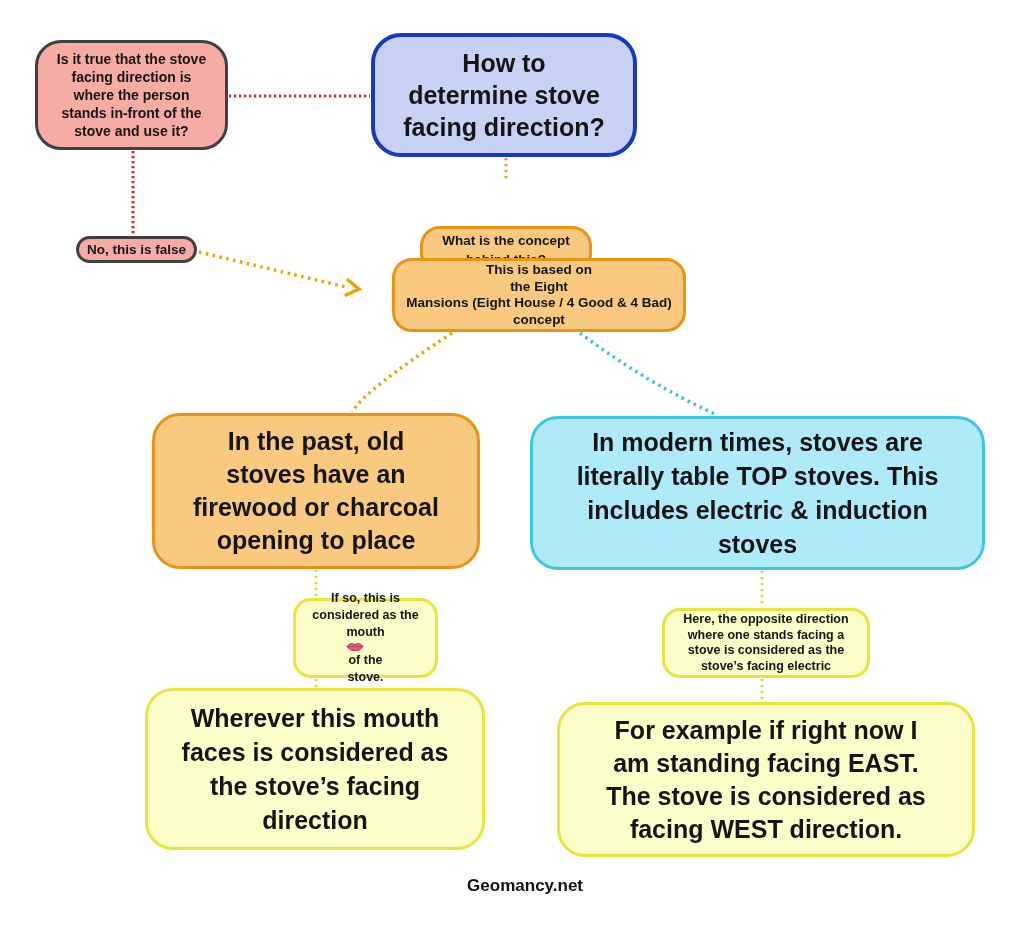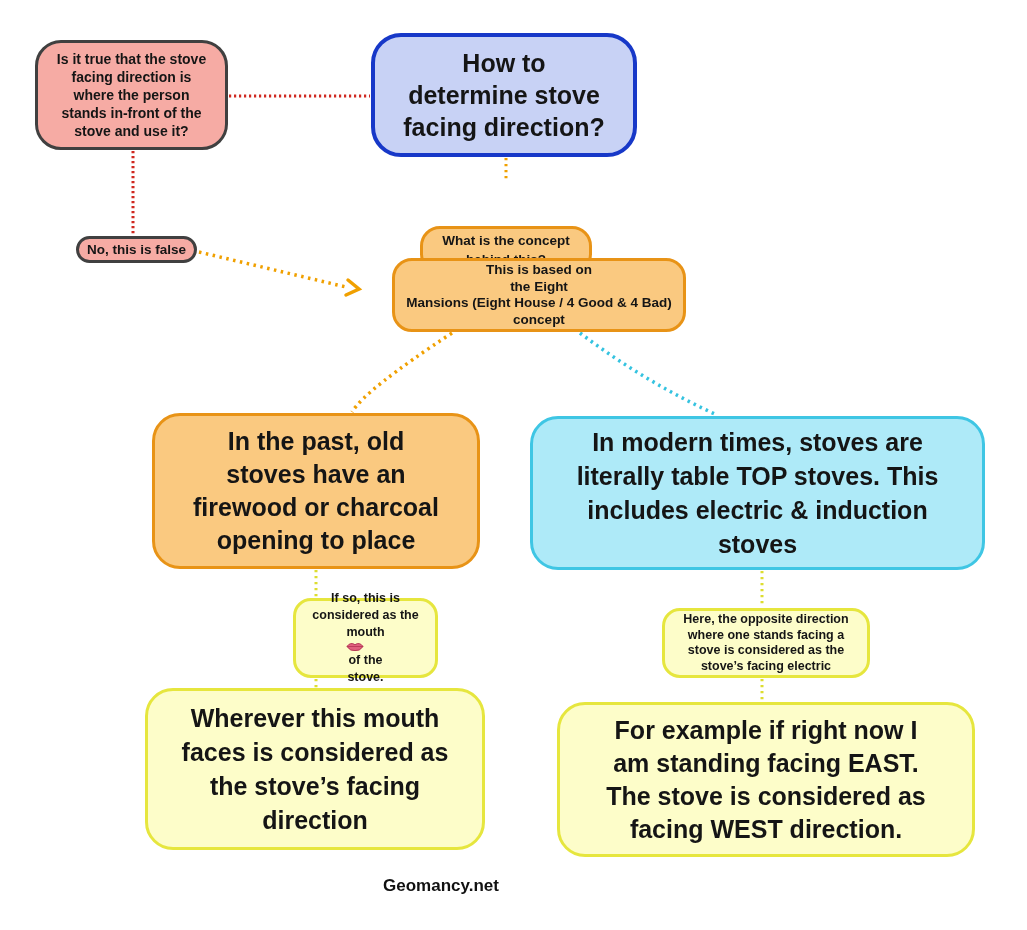--- a/index.html
+++ b/index.html
@@ -40,21 +40,21 @@
   #modern-stoves{left:530px;top:416px;width:455px;height:154px;font-size:25px;line-height:34px;}
   #if-so{left:245px;top:598px;width:145px;height:80px;font-size:12.5px;line-height:17px;margin-left:48px;}
   #wherever-mouth{left:145px;top:688px;width:340px;height:162px;font-size:25px;line-height:34px;}
   #here-opposite{left:662px;top:608px;width:208px;height:70px;font-size:12.5px;line-height:15.5px;text-align:center;}
   #for-example{left:557px;top:702px;width:418px;height:155px;font-size:25px;line-height:33px;}
 
   .mouth-line{display:flex;align-items:center;justify-content:center;gap:3px;}
   .lips-icon svg{display:block;}
   .footer-brand{
     position:absolute;left:383px;top:876px;width:200px;
-    text-align:left;font-size:17px;font-weight:bold;color:#111;z-index:1;
+    text-align:right;font-size:17px;font-weight:bold;color:#111;z-index:1;
   }
 </style>
 </head>
 <body>
 
 <div class="canvas">
 
   <svg class="connectors" viewBox="0 0 1027 930">
     <path d="M 229 96 L 370 96" fill="none" stroke-width="3" stroke-dasharray="2.2 2.8" stroke="#d02820"></path>
     <path d="M 133 151 L 133 235" fill="none" stroke-width="3" stroke-dasharray="2.2 2.8" stroke="#d02820"></path>

